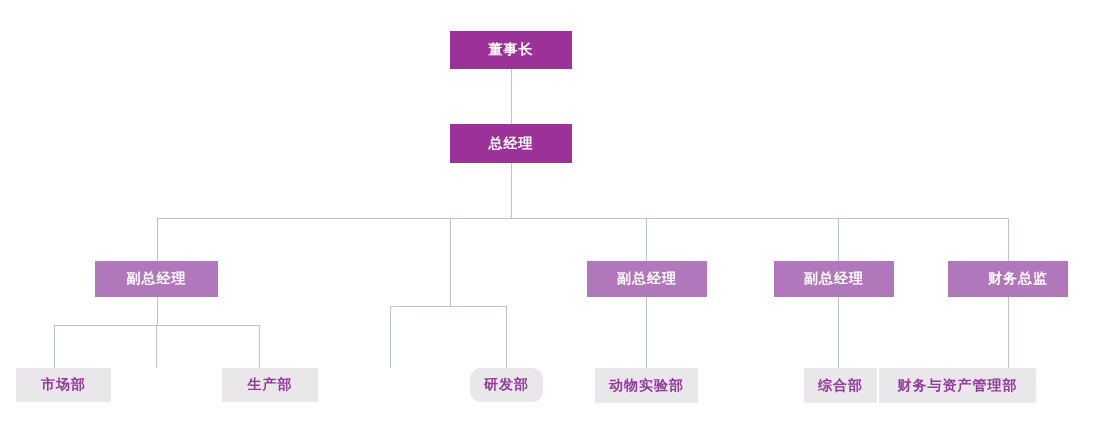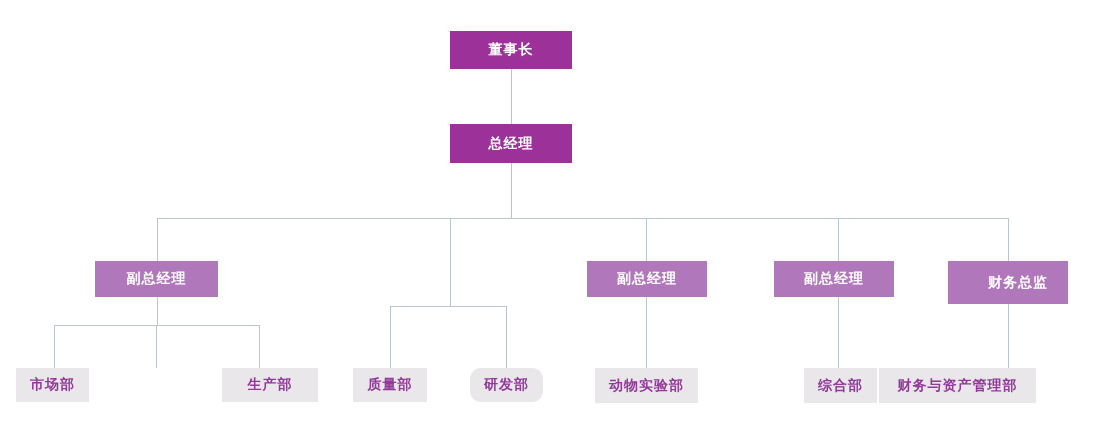--- a/index.html
+++ b/index.html
@@ -76,28 +76,27 @@
   <div class="node exec" style="left:450px; top:124px; width:122px; height:39px;">总经理</div>
 
   <div class="node exec" style="left:450px; top:31px;  width:122px; height:38px;">董事长</div>
 
   <div class="node manager" style="left:95px;  top:261px; width:123px; height:36px;">副总经理</div>
 
   <div class="node manager" style="left:587px; top:261px; width:120px; height:36px;">副总经理</div>
 
   <div class="node manager" style="left:774px; top:261px; width:120px; height:36px;">副总经理</div>
 
-  <div class="node manager" style="left:948px; top:261px; width:120px; height:43px;padding-left:20px;">财务总监</div>
+  <div class="node manager" style="left:948px; top:261px; width:120px; height:36px;padding-left:20px;">财务总监</div>
 
-  <div class="node dept" style="left:16px;  top:368px; width:73px;  height:34px;">市场部</div>
+  <div class="node dept" style="left:16px;  top:368px; width:95px;  height:34px;">市场部</div>
 
 
   <div class="node dept" style="left:222px; top:368px; width:96px;  height:34px;">生产部</div>
 
-  <div class="node dept" style="left:353px; top:368px; width:74px;  height:34px;">质量部</div>
 
   <div class="node dept" style="left:470px; top:368px; width:73px;  height:34px;border-radius:11px;">研发部</div>
 
   <div class="node dept" style="left:595px; top:368px; width:103px; height:35px;">动物实验部</div>
 
   <div class="node dept" style="left:804px; top:368px; width:73px;  height:35px;">综合部</div>
 
   <div class="node dept" style="left:879px; top:368px; width:157px; height:35px;">财务与资产管理部</div>
 
 </div>

